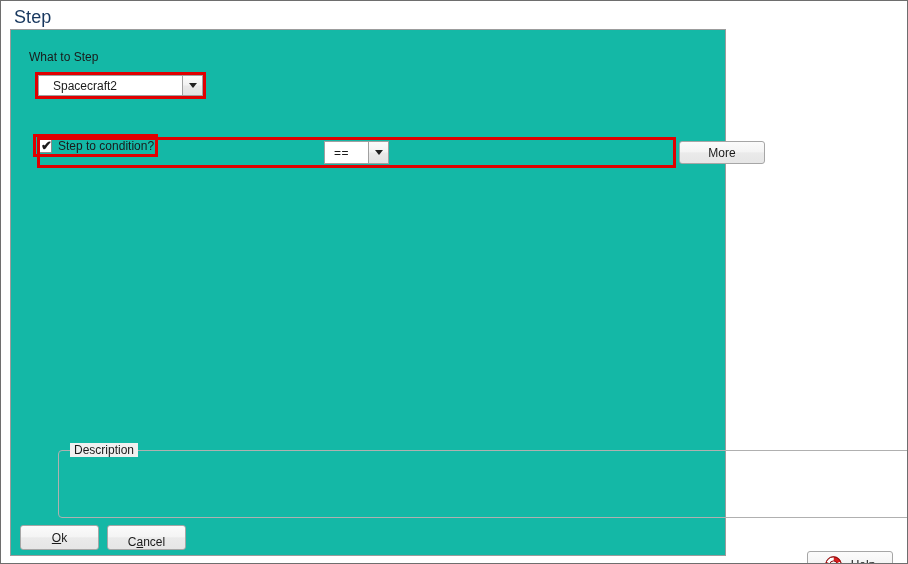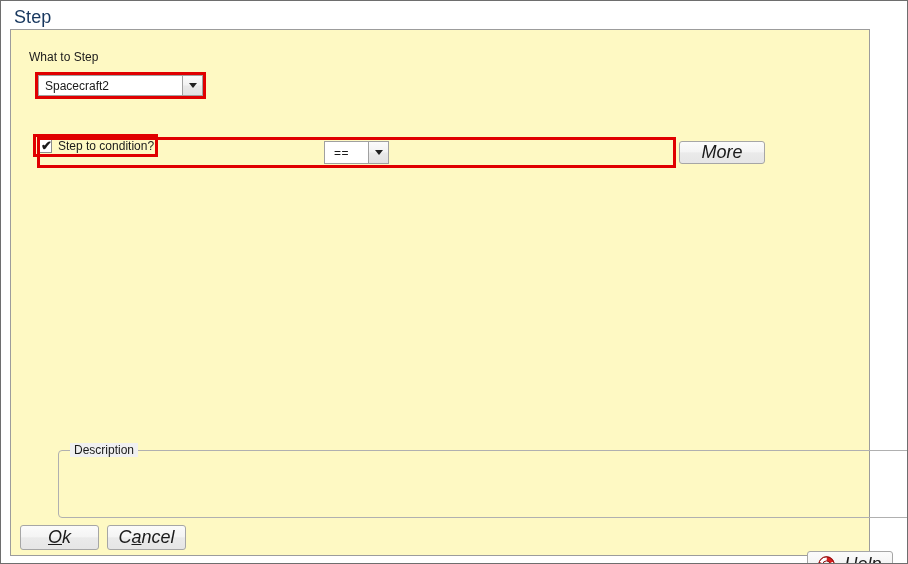--- a/index.html
+++ b/index.html
@@ -40,24 +40,24 @@
     font-size: 18px;
     color: #17375e;
     letter-spacing: 0.1px;
   }
 
   
   #client-panel {
     position: absolute;
     left: 9px;
     top: 28px;
-    width: 860px;
+    width: 716px;
     height: 527px;
     box-sizing: border-box;
-    background: #fef9c3;
+    background: #14b8a6;
     border: 1px solid #9c9c9c;
   }
 
   
   .label {
     position: absolute;
     font-size: 12px;
     color: #1a1a1a;
     white-space: nowrap;
   }
@@ -77,21 +77,21 @@
     background: #ffffff;
     border: 1px solid #a0a0a0;
     display: flex;
     align-items: stretch;
     overflow: hidden;
   }
   .combo .combo-value {
     flex: 1 1 auto;
     display: flex;
     align-items: center;
-    padding-left: 6px;
+    padding-left: 14px;
     font-size: 12px;
     color: #1a1a1a;
     background: #ffffff;
     white-space: nowrap;
     overflow: hidden;
   }
   .combo .combo-arrow {
     flex: 0 0 19px;
     border-left: 1px solid #a0a0a0;
     background: linear-gradient(to bottom, #fbfbfb 0%, #f2f2f2 48%, #e9e9e9 52%, #e2e2e2 100%);
@@ -150,24 +150,23 @@
   
   .btn {
     position: absolute;
     box-sizing: border-box;
     border: 1px solid #a6a6a6;
     border-radius: 3px;
     background: linear-gradient(to bottom, #fbfbfb 0%, #f4f4f4 46%, #eaeaea 52%, #e6e6e6 100%);
     display: flex;
     align-items: center;
     justify-content: center;
-    font-size: 18px;
+    font-size: 12px;
     color: #1a1a1a;
     cursor: default;
-    font-style: italic;
   }
   .btn .btn-label { white-space: nowrap; }
   .u { text-decoration: underline; }
 
   
   .groupbox {
     position: absolute;
     box-sizing: border-box;
     border: 1px solid #b0b0b0;
     border-radius: 4px;
@@ -277,21 +276,21 @@
 
 
     <div class="groupbox" style="left:9px; top:420px; width:872px; height:68px;margin-left:38px;">
       <span class="gb-title">Description</span>
     </div>
 
     <div class="btn" style="left:9px; top:495px; width:79px; height:25px;">
       <span class="btn-label"><span></span><span class="u">O</span><span>k</span></span>
     </div>
 
-    <div class="btn" style="left:96px; top:495px; width:79px; height:25px;">
+    <div class="btn" style="left:96px; top:495px; width:79px; height:25px;align-items:flex-end;">
       <span class="btn-label"><span>C</span><span class="u">a</span><span>ncel</span></span>
     </div>
 
     <div class="btn" style="left:796px; top:495px; width:86px; height:27px;margin-top:26px;">
       <span class="help-icon">
         <svg viewBox="0 0 17 17" width="17" height="17">
           <circle cx="8.5" cy="8.5" r="7.6" fill="#ffffff" stroke="#b01414" stroke-width="1.1"></circle>
           <path d="M8.5 0.9 A7.6 7.6 0 0 1 15.6 5.8 L11.6 7.4 A3.6 3.6 0 0 0 8.5 5.0 Z" fill="#d81e1e"></path>
           <path d="M15.6 5.8 A7.6 7.6 0 0 1 15.6 11.2 L11.6 9.6 A3.6 3.6 0 0 0 11.6 7.4 Z" fill="#ffffff"></path>
           <path d="M15.6 11.2 A7.6 7.6 0 0 1 8.5 16.1 L8.5 12.0 A3.6 3.6 0 0 0 11.6 9.6 Z" fill="#d81e1e"></path>

